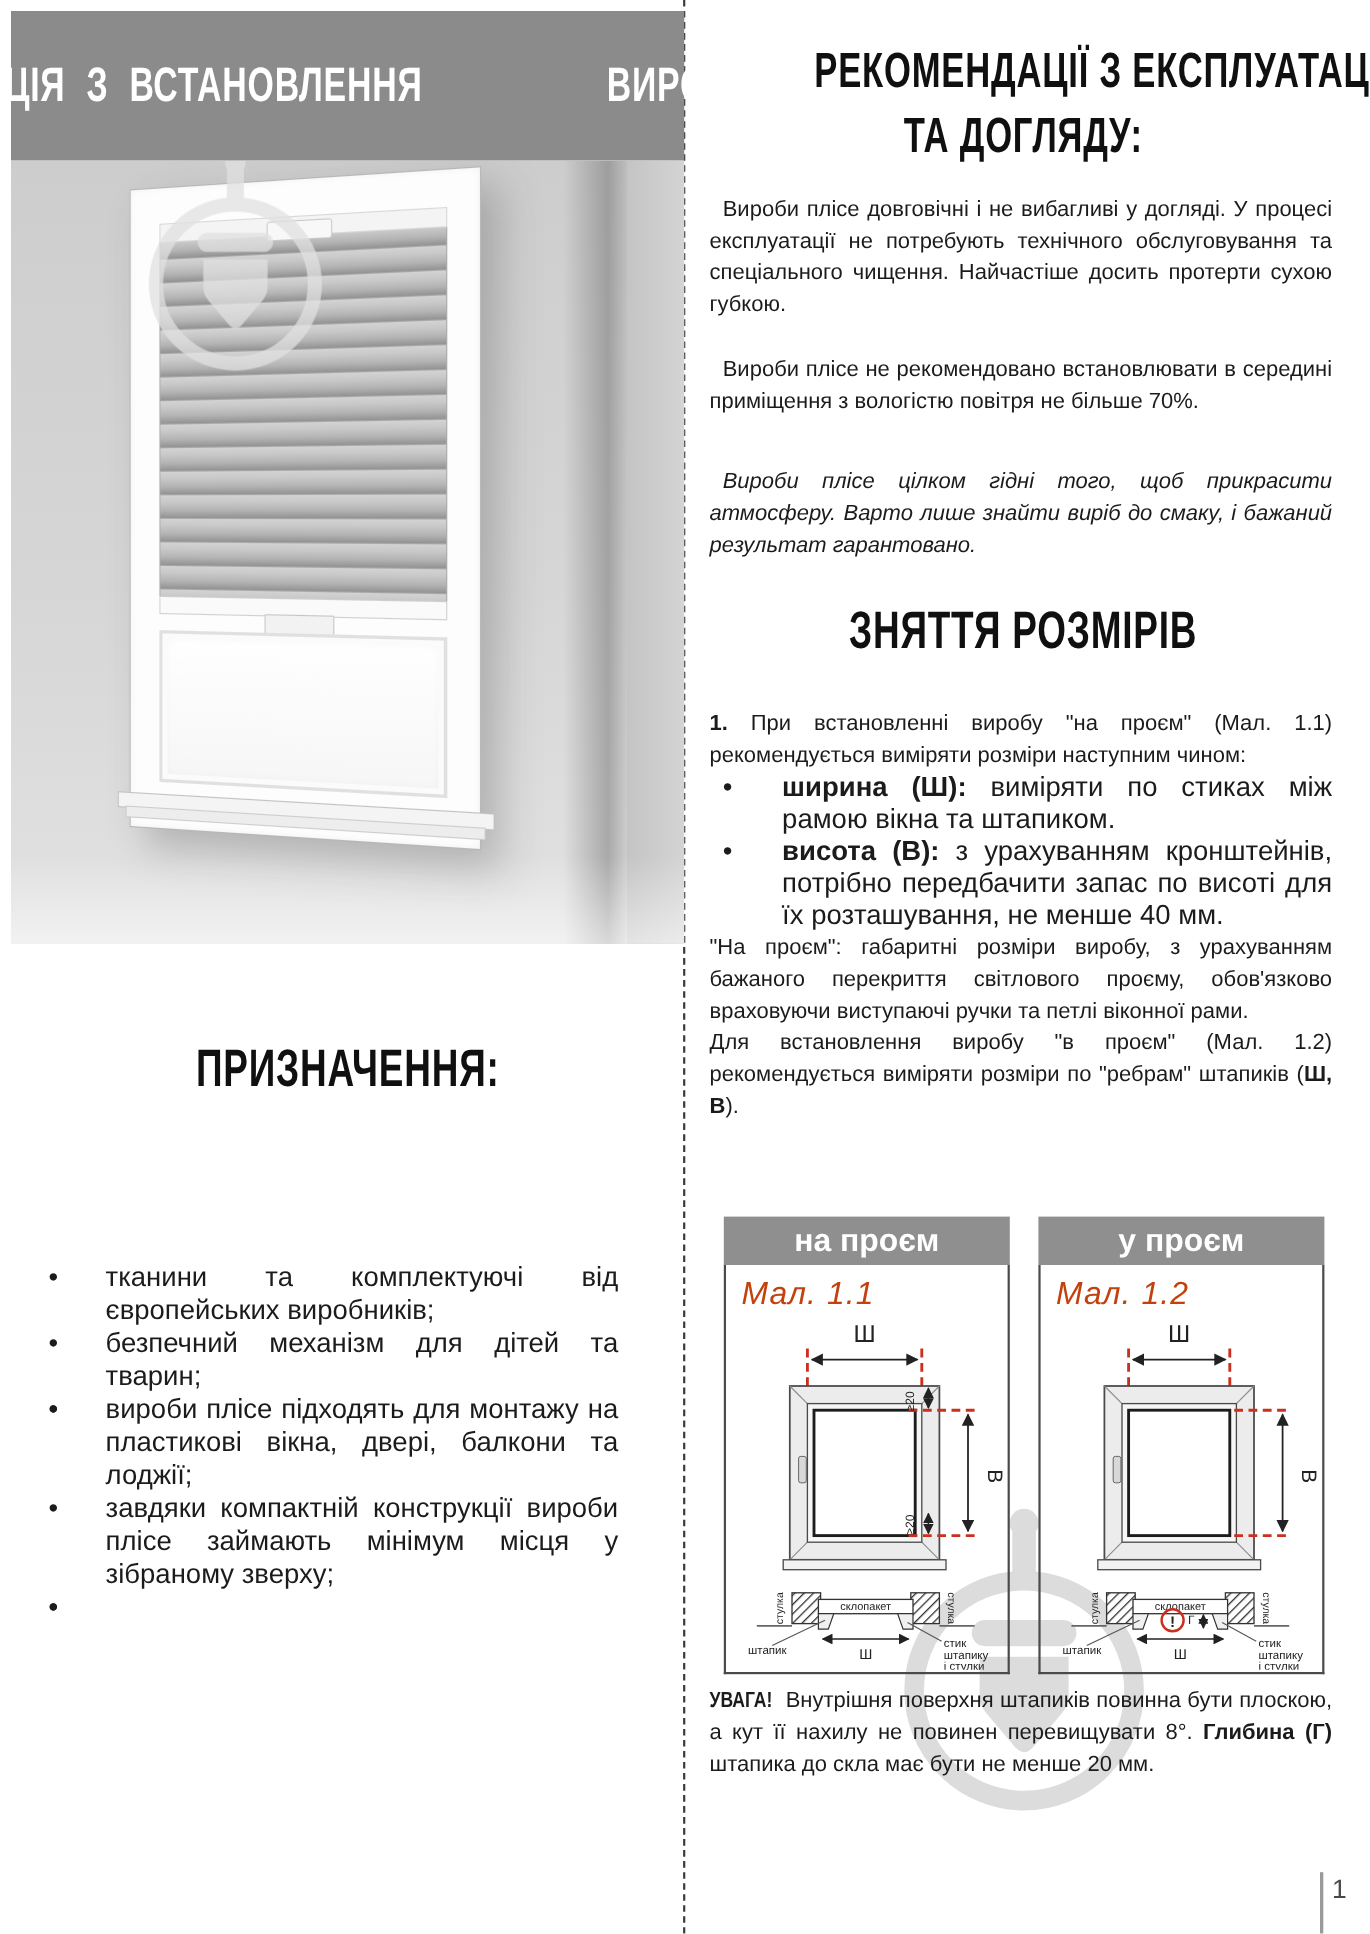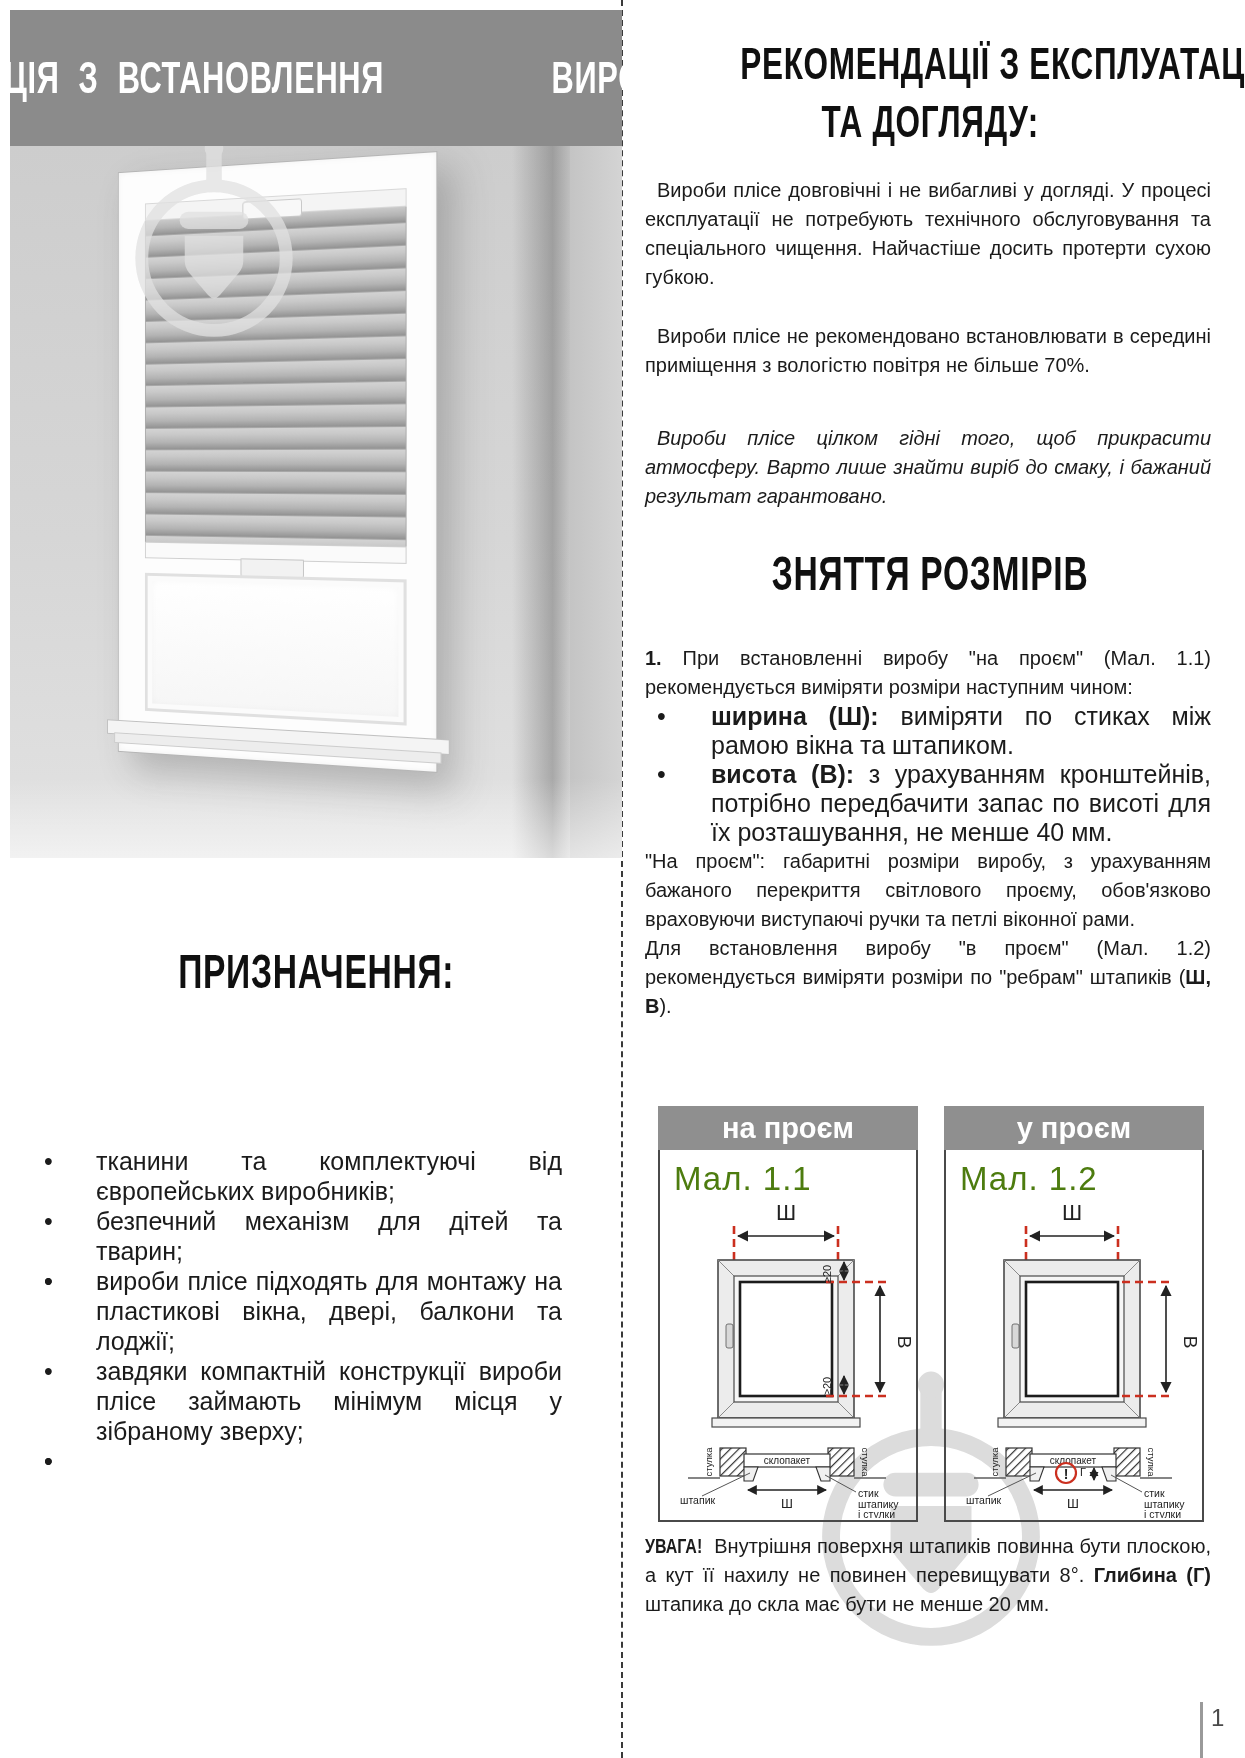--- a/index.html
+++ b/index.html
@@ -73,21 +73,21 @@
   .mblock{position:absolute;left:645px;top:644px;width:566px;z-index:1;}
   .mlist{list-style:none;margin:0;padding:0;}
   .mlist li{position:relative;padding-left:66px;font-size:25px;line-height:29px;text-align:justify;}
   .mlist .dot{left:12px;}
 
   .panels{position:absolute;left:658px;top:1090px;display:flex;gap:26px;z-index:1;margin-top:16px;}
   .panel{width:260px;}
   .panel-h{height:44px;background:var(--panel_header_gray,#8f8f8f);display:flex;align-items:center;
            justify-content:center;color:#fff;font-weight:bold;font-size:29px;}
   .panel-b{height:370px;border:2px solid #4a4a4a;border-top:none;position:relative;background:transparent;}
-  .pcap{position:absolute;left:14px;top:10px;font-size:33px;color:#4d7c0f;letter-spacing:1px;}
+  .pcap{position:absolute;left:14px;top:10px;font-size:29px;color:#c2410c;letter-spacing:1px;font-style:italic;}
   .panel-b svg{position:absolute;left:0;top:46px;}
 
   .attention{position:absolute;left:645px;top:1532px;width:566px;z-index:2;}
   .att-cond{display:inline-block;transform:scaleX(.8);transform-origin:left center;
             font-weight:bold;margin-right:-8px;letter-spacing:0;}
 
   .pagenum{position:absolute;left:1200px;top:1702px;height:56px;display:flex;gap:8px;align-items:flex-start;}
   .pn-bar{width:3px;height:56px;background:#9a9a9a;}
   .pn-num{font-size:24px;color:#4a4a4a;padding-top:2px;}
 

